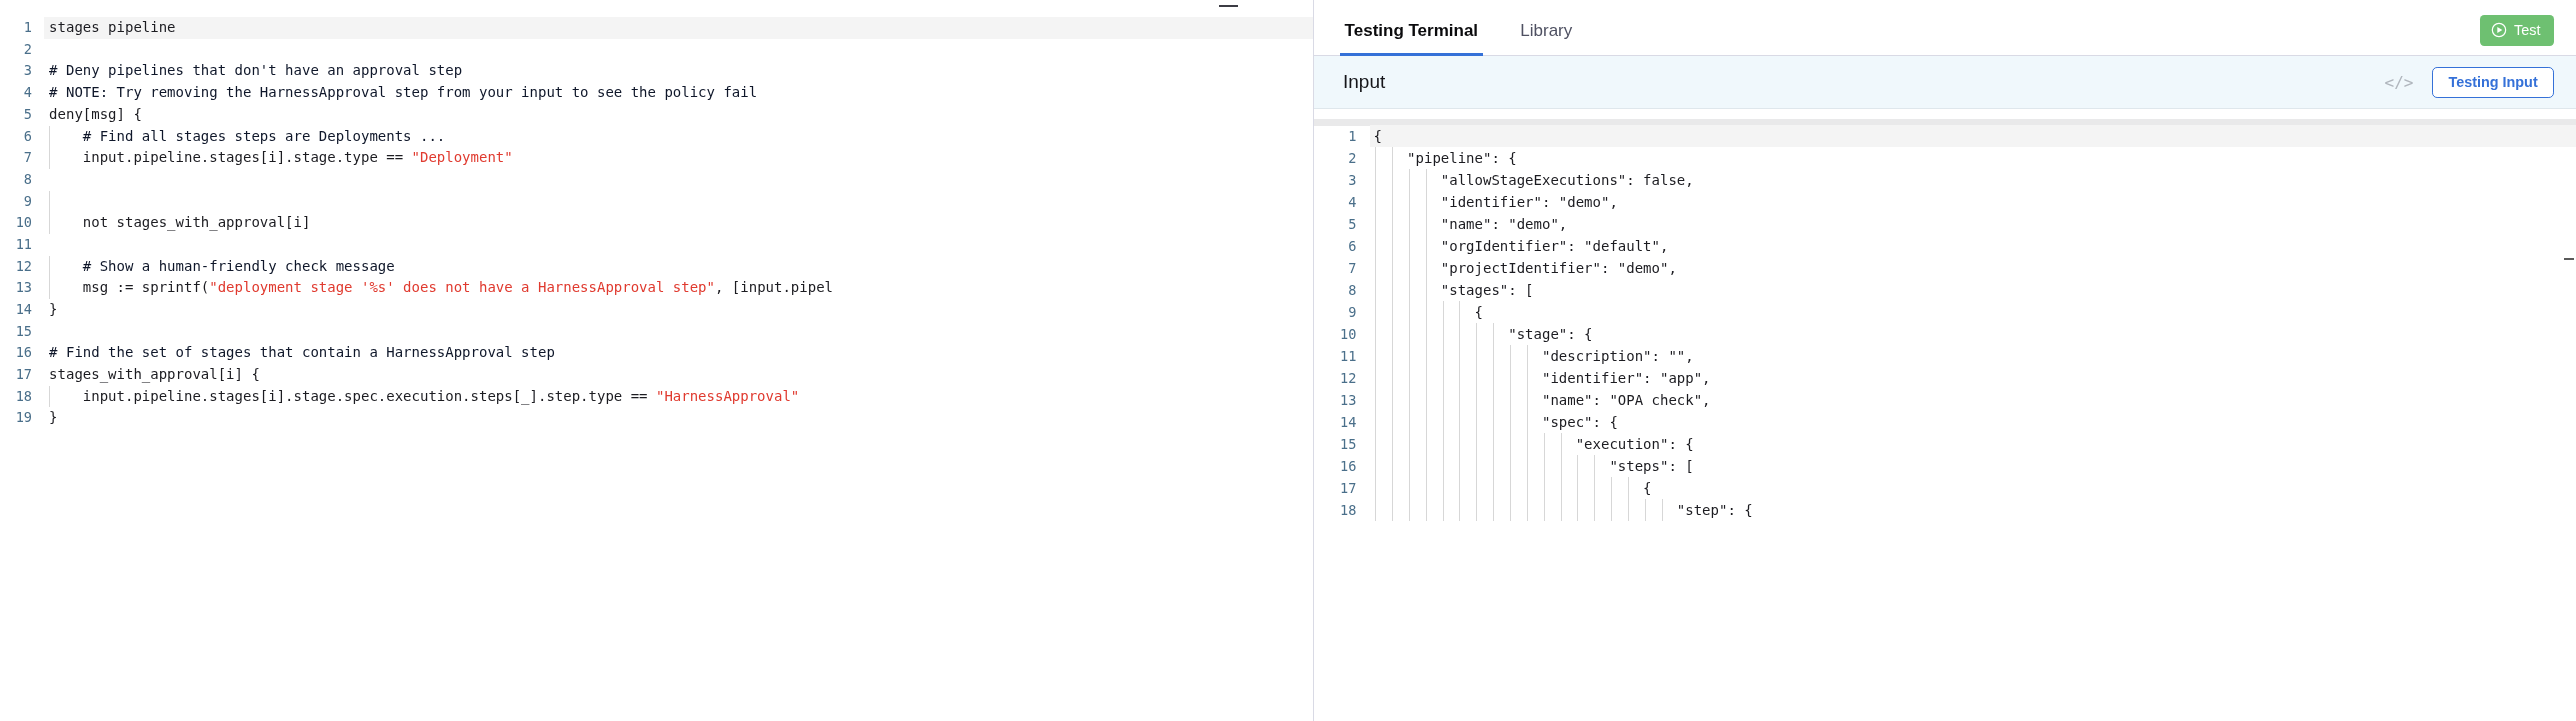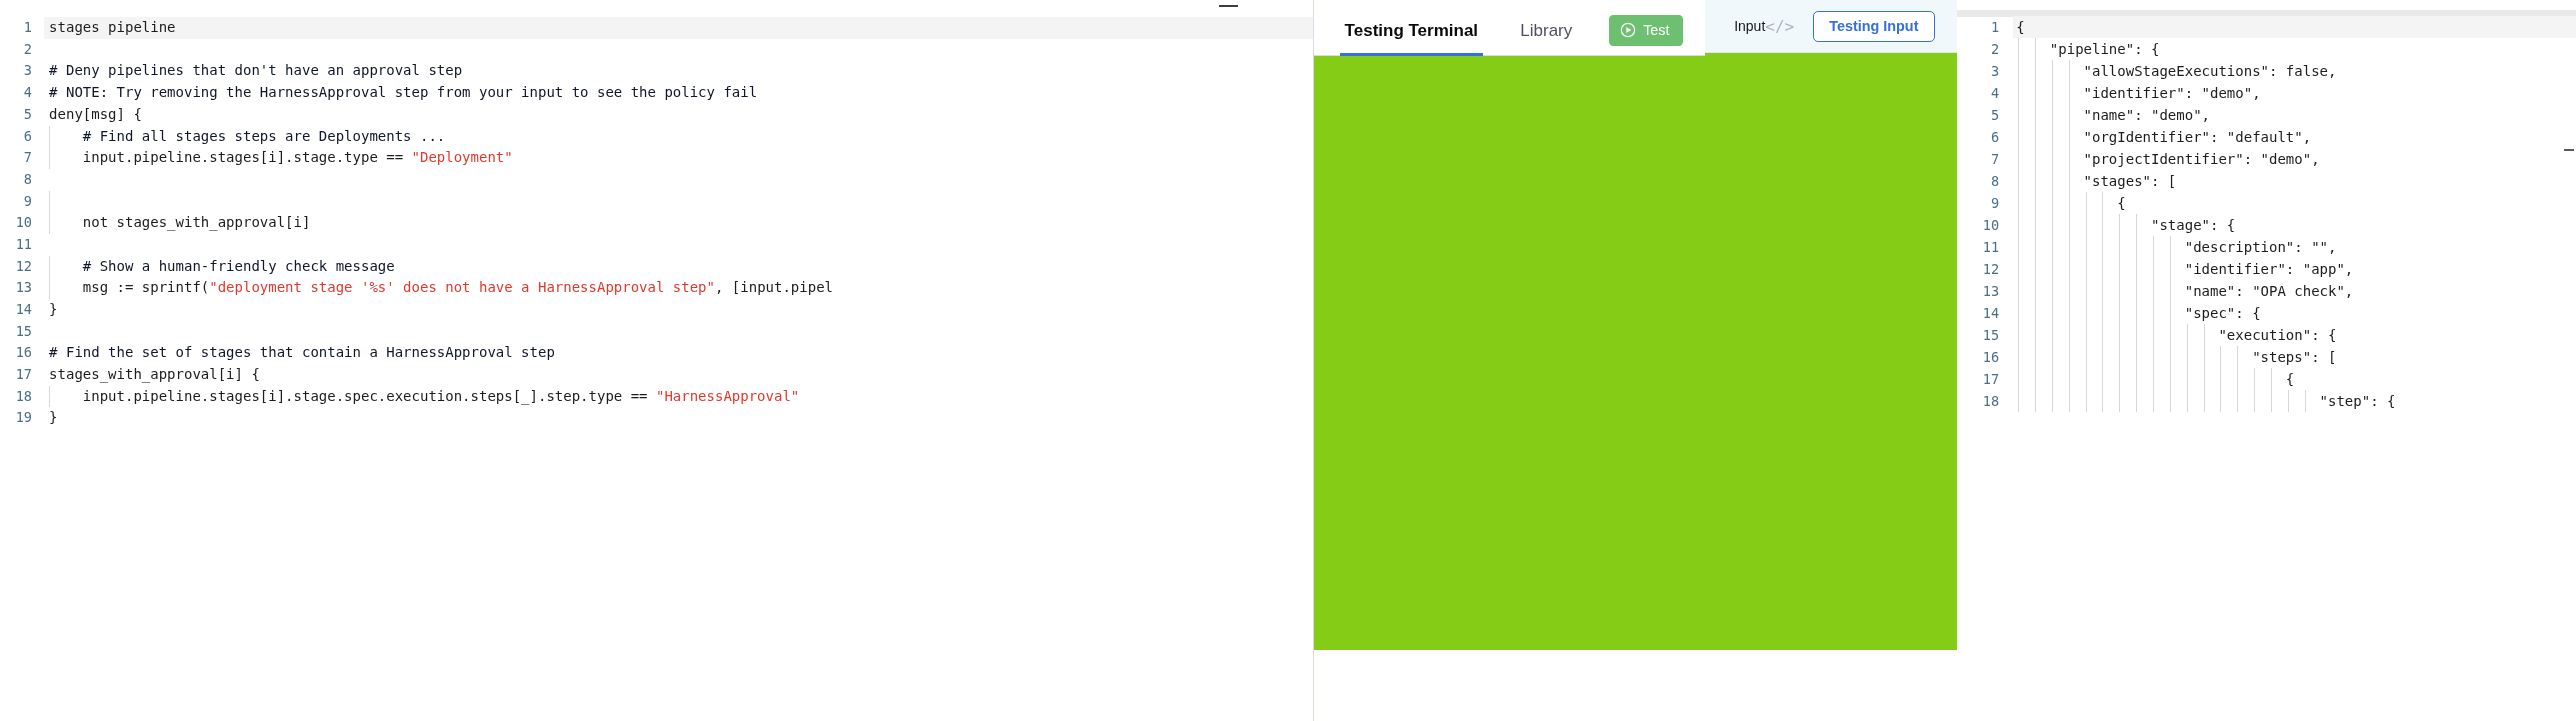--- a/index.html
+++ b/index.html
@@ -64,22 +64,22 @@
   .tok-c { color: #0f172a; }
   .tok-s { color: #e03a2f; }
   .guide {
     position: absolute; top: 0; bottom: 0; width: 0.8px;
     background: #d7d7d7;
   }
 
   
   .right-pane {
     width: 1262px; height: 650px;
-    background: #84cc16;
-    display: flex; flex-direction: row;
+    background: #0ea5e9;
+    display: flex; flex-direction: column;
     position: relative;
   }
   .tabbar {
     height: 56px; min-height: 56px;
     display: flex; align-items: flex-end;
     padding: 0 22px 0 25.5px;
     border-bottom: 0.8px solid #d9dae5;
     background: #ffffff;
     position: relative;
   }
@@ -107,21 +107,21 @@
   }
   .play-ico { width: 16px; height: 16px; display: block; }
 
   .input-bar {
     height: 53px; min-height: 53px;
     background: #f0f8fc;
     display: flex; align-items: center;
     padding: 0 22px 0 29px;
     border-bottom: 0.8px solid #dfe7ec;
   }
-  .input-label { font-size: 14px; color: #16161a; }
+  .input-label { font-size: 19px; color: #16161a; }
   .bar-right { margin-left: auto; display: flex; align-items: center; gap: 18.7px; }
   .code-ico { color: #b0b6bd; font-size: 16px; font-family: "DejaVu Sans Mono", monospace; cursor: pointer; }
   .select-input-btn {
     border: 0.8px solid #3571d8; color: #3571d8; background: #ffffff;
     border-radius: 5.1px; height: 31px; padding: 0 15.3px;
     font-size: 14.4px; font-weight: bold; cursor: pointer;
     font-family: "Liberation Sans", sans-serif;
   }
 
   .json-wrap { flex: 1 1 auto; position: relative; overflow: hidden; background:#fff; }

